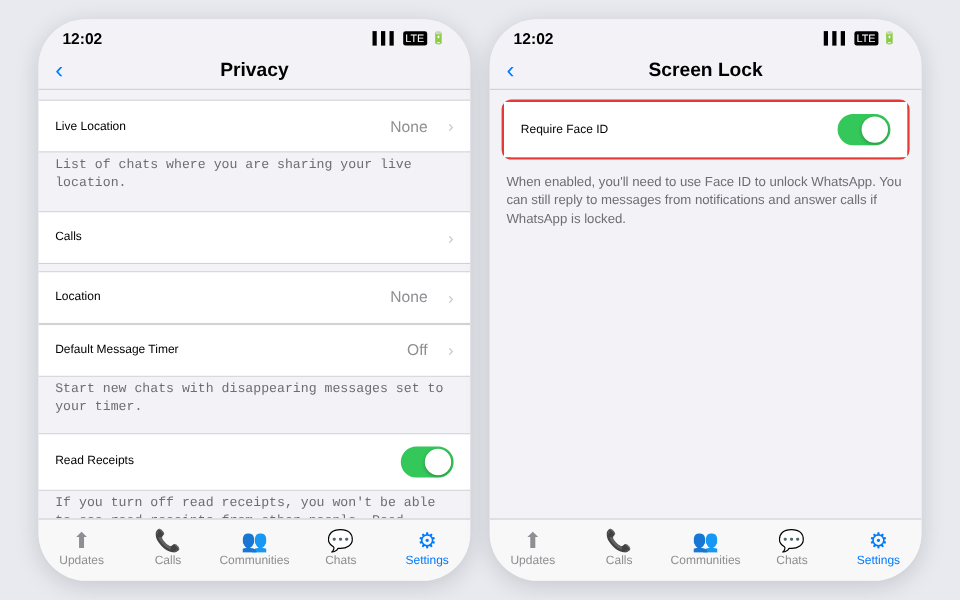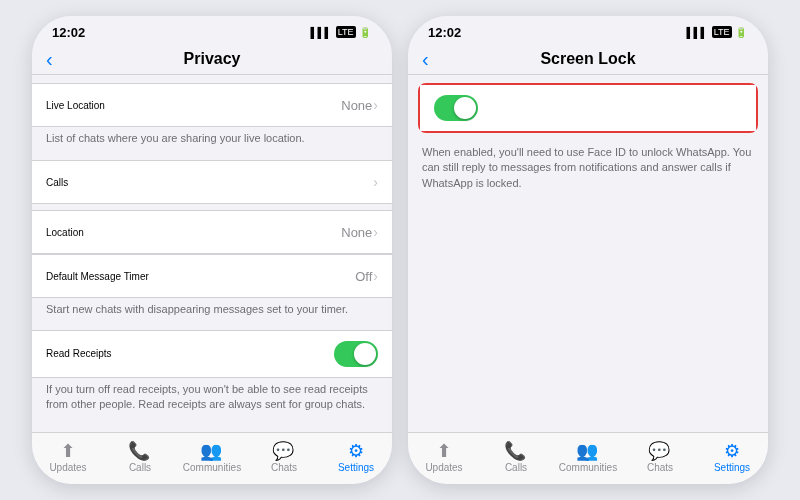--- a/index.html
+++ b/index.html
@@ -98,33 +98,34 @@
       border-bottom: none;
     }
     .list-item-text {
       font-size: 10px;
       color: #000;
       font-weight: 400;
     }
     .list-item-right {
       display: flex;
       align-items: center;
-      gap: 1px;
+      gap: 17px;
       color: #8e8e93;
       font-size: 13px;
     }
     .chevron {
       color: #c7c7cc;
       font-size: 14px;
     }
     .description-text {
       font-size: 11px;
       color: #6d6d72;
       padding: 4px 14px 6px 14px;
       line-height: 1.4;
+      font-family: Liberation Mono, monospace;
     }
     .section-header {
       font-size: 10px;
       color: #6d6d72;
       text-transform: uppercase;
       padding: 10px 14px 4px 14px;
       letter-spacing: 0.5px;
     }
     .toggle {
       width: 44px;
@@ -299,20 +300,21 @@
       </div>
     </div>
     <div class="nav-bar">
       <span class="nav-back">‹</span>
       <span class="nav-title">Screen Lock</span>
     </div>
     <div class="content">
 
       <div class="require-faceid-item">
         <div class="list-item">
+          <span class="list-item-text">Require Face ID</span>
           <div class="toggle on">
             <div class="toggle-thumb"></div>
           </div>
         </div>
       </div>
 
       <div class="face-id-description">When enabled, you'll need to use Face ID to unlock WhatsApp. You can still reply to messages from notifications and answer calls if WhatsApp is locked.</div>
 
     </div>
     <div class="tab-bar">

